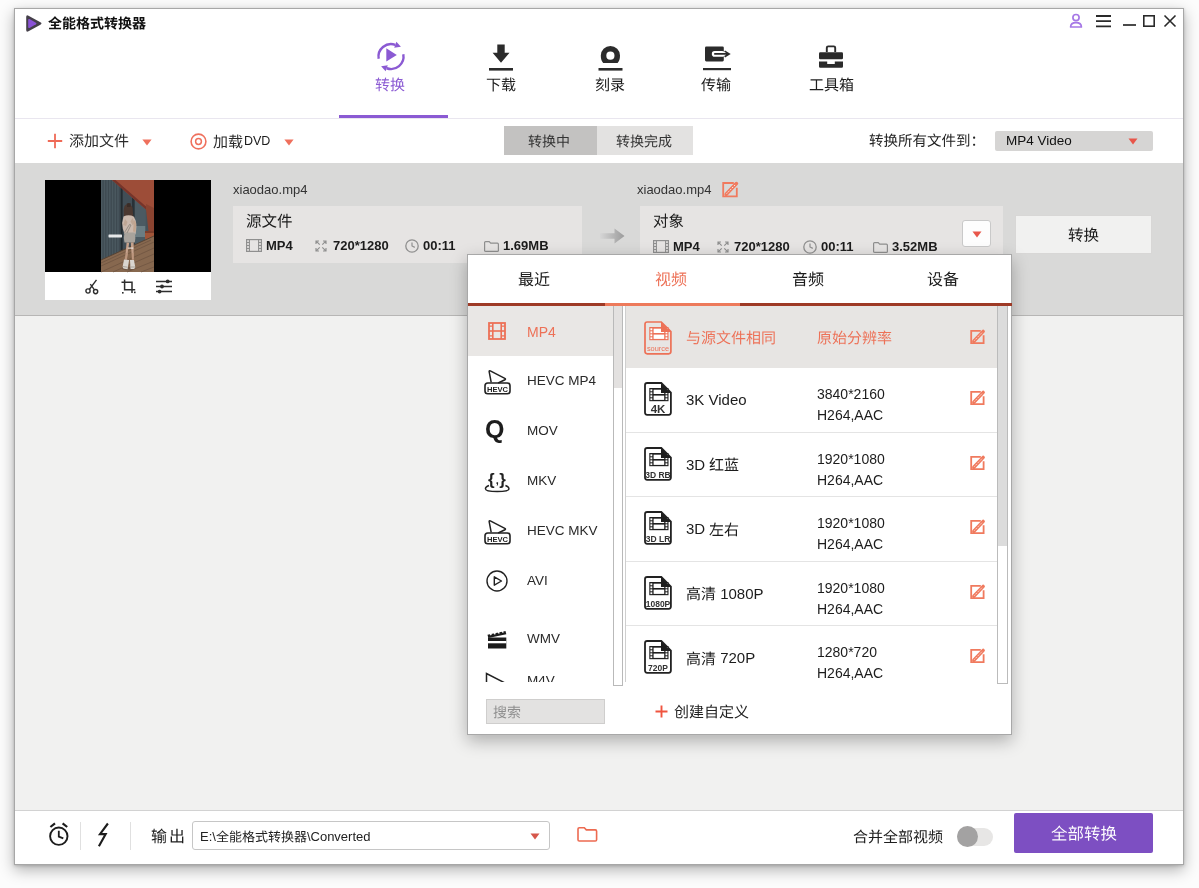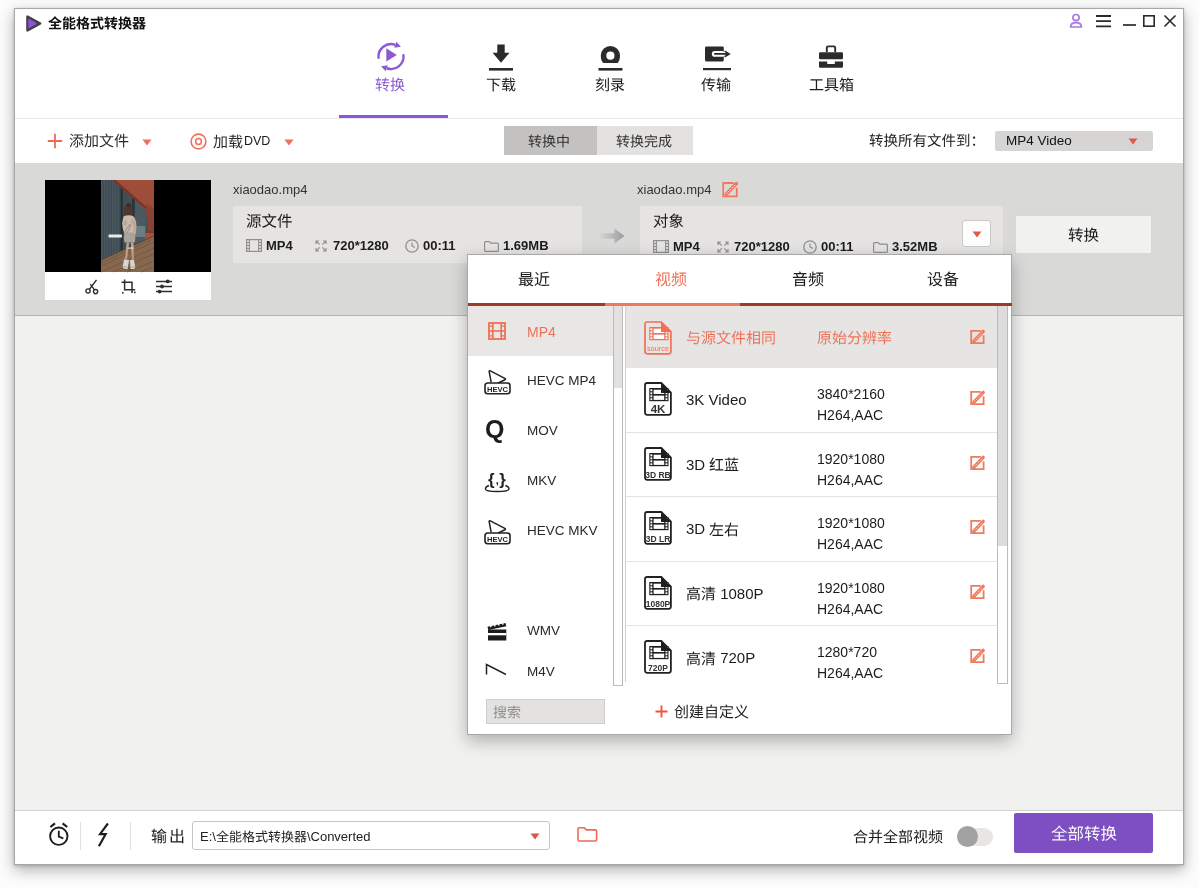--- a/index.html
+++ b/index.html
@@ -552,30 +552,37 @@
       <div style="position:absolute;left:59px;top:17px;font-family:&quot;Liberation Sans&quot;,sans-serif;font-size:13.5px;color:#2a2a2a">MKV</div>
     </div>
     <div style="position:absolute;left:0;top:200px;width:145px;height:50px;">
       <svg width="28" height="26" style="position:absolute;left:16px;top:13px">
         <path d="M7.2 13.4 L5.2 2.8 q-0.3-1.5 1.1-0.9 L20.8 9.3 q1.3 0.7 0.1 1.5 L14.2 14" fill="none" stroke="#222" stroke-width="1.5" stroke-linejoin="round"></path>
         <rect x="1" y="14" width="25" height="10.8" rx="2.8" fill="none" stroke="#222" stroke-width="1.6"></rect>
         <text x="13.5" y="22.6" font-family="Liberation Sans,sans-serif" font-size="7.6" font-weight="700" text-anchor="middle" fill="#222">HEVC</text>
       </svg>
       <div style="position:absolute;left:59px;top:17px;font-family:&quot;Liberation Sans&quot;,sans-serif;font-size:13.5px;color:#2a2a2a">HEVC MKV</div>
     </div>
-    <div style="position:absolute;left:0;top:300px;width:145px;height:50px;text-align:center;">
+    <div style="position:absolute;left:0;top:250px;width:145px;height:50px;">
+      <svg width="22" height="22" style="position:absolute;left:18px;top:14px">
+        <circle cx="11" cy="11" r="10" fill="none" stroke="#222" stroke-width="1.4"></circle>
+        <path d="M8.3 6.8 L15.5 11 L8.3 15.2 Z" fill="none" stroke="#222" stroke-width="1.4" stroke-linejoin="round"></path>
+      </svg>
+      <div style="position:absolute;left:59px;top:17px;font-family:&quot;Liberation Sans&quot;,sans-serif;font-size:13.5px;color:#2a2a2a">AVI</div>
+    </div>
+    <div style="position:absolute;left:0;top:308px;width:145px;height:50px;text-align:center;">
       <svg width="22" height="21" style="position:absolute;left:18px;top:14px">
         <path d="M1.5 6.8 L19.5 3 L20.3 6.2 L2.3 10 Z" fill="#1c1c1c"></path>
         <path d="M4 4.9 l1.2 2.2 M8 4.1 l1.2 2.2 M12 3.3 l1.2 2.2 M16 2.5 l1.2 2.2" stroke="#fff" stroke-width="1.4"></path>
         <rect x="2" y="9.5" width="18.3" height="11" fill="#1c1c1c"></rect>
         <rect x="2" y="13" width="18.3" height="2.3" fill="#fff"></rect>
       </svg>
       <div style="position:absolute;left:59px;top:17px;font-family:&quot;Liberation Sans&quot;,sans-serif;font-size:13.5px;color:#2a2a2a">WMV</div>
     </div>
-    <div style="position:absolute;left:0;top:341px;width:145px;height:50px;">
+    <div style="position:absolute;left:0;top:350px;width:145px;height:50px;">
       <svg width="24" height="12" style="position:absolute;left:17px;top:16px">
         <path d="M1.5 11.5 L1.5 1.5 L21 11.5" fill="none" stroke="#222" stroke-width="1.5"></path>
       </svg>
       <div style="position:absolute;left:59px;top:17px;font-family:&quot;Liberation Sans&quot;,sans-serif;font-size:13.5px;color:#2a2a2a">M4V</div>
     </div>
   </div>
 <div style="position:absolute;left:612.5px;top:306px;width:10px;height:380px;background:#fff;border:1px solid #b9b9b9;z-index:20;"></div>
 <div style="position:absolute;left:613.5px;top:306px;width:8px;height:82px;background:#e3e1e0;z-index:20;"></div>
 <div style="position:absolute;left:625px;top:306px;width:1px;height:376px;background:#cfcfcf;z-index:20;"></div>
 <div style="position:absolute;left:626px;top:306px;width:371px;height:376px;overflow:hidden;z-index:20">

